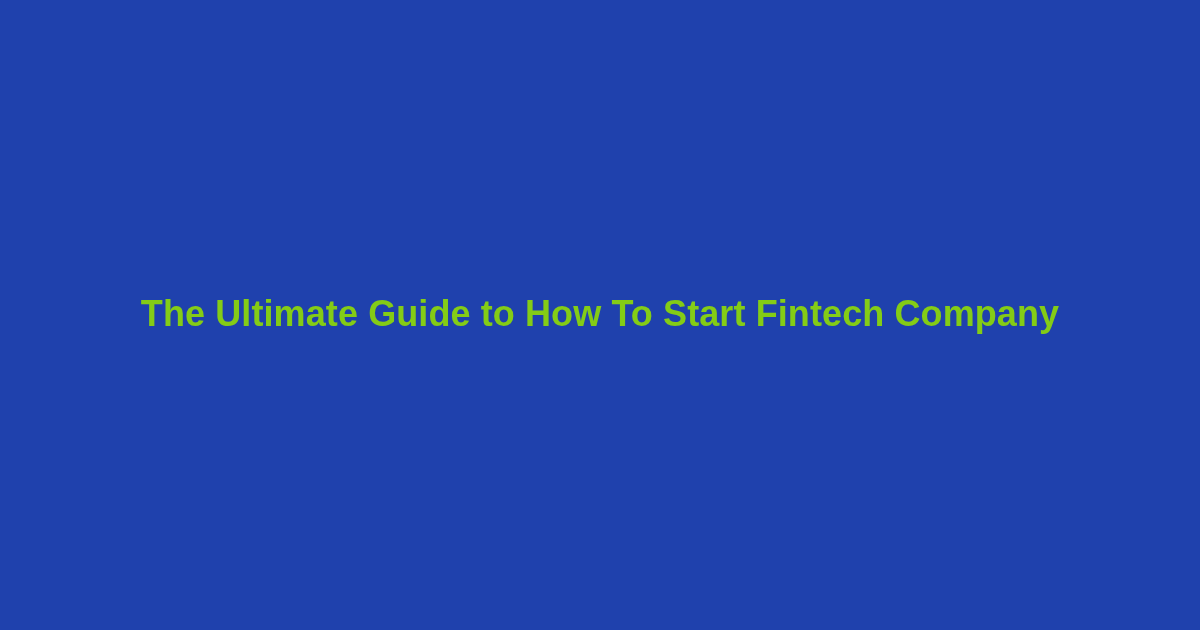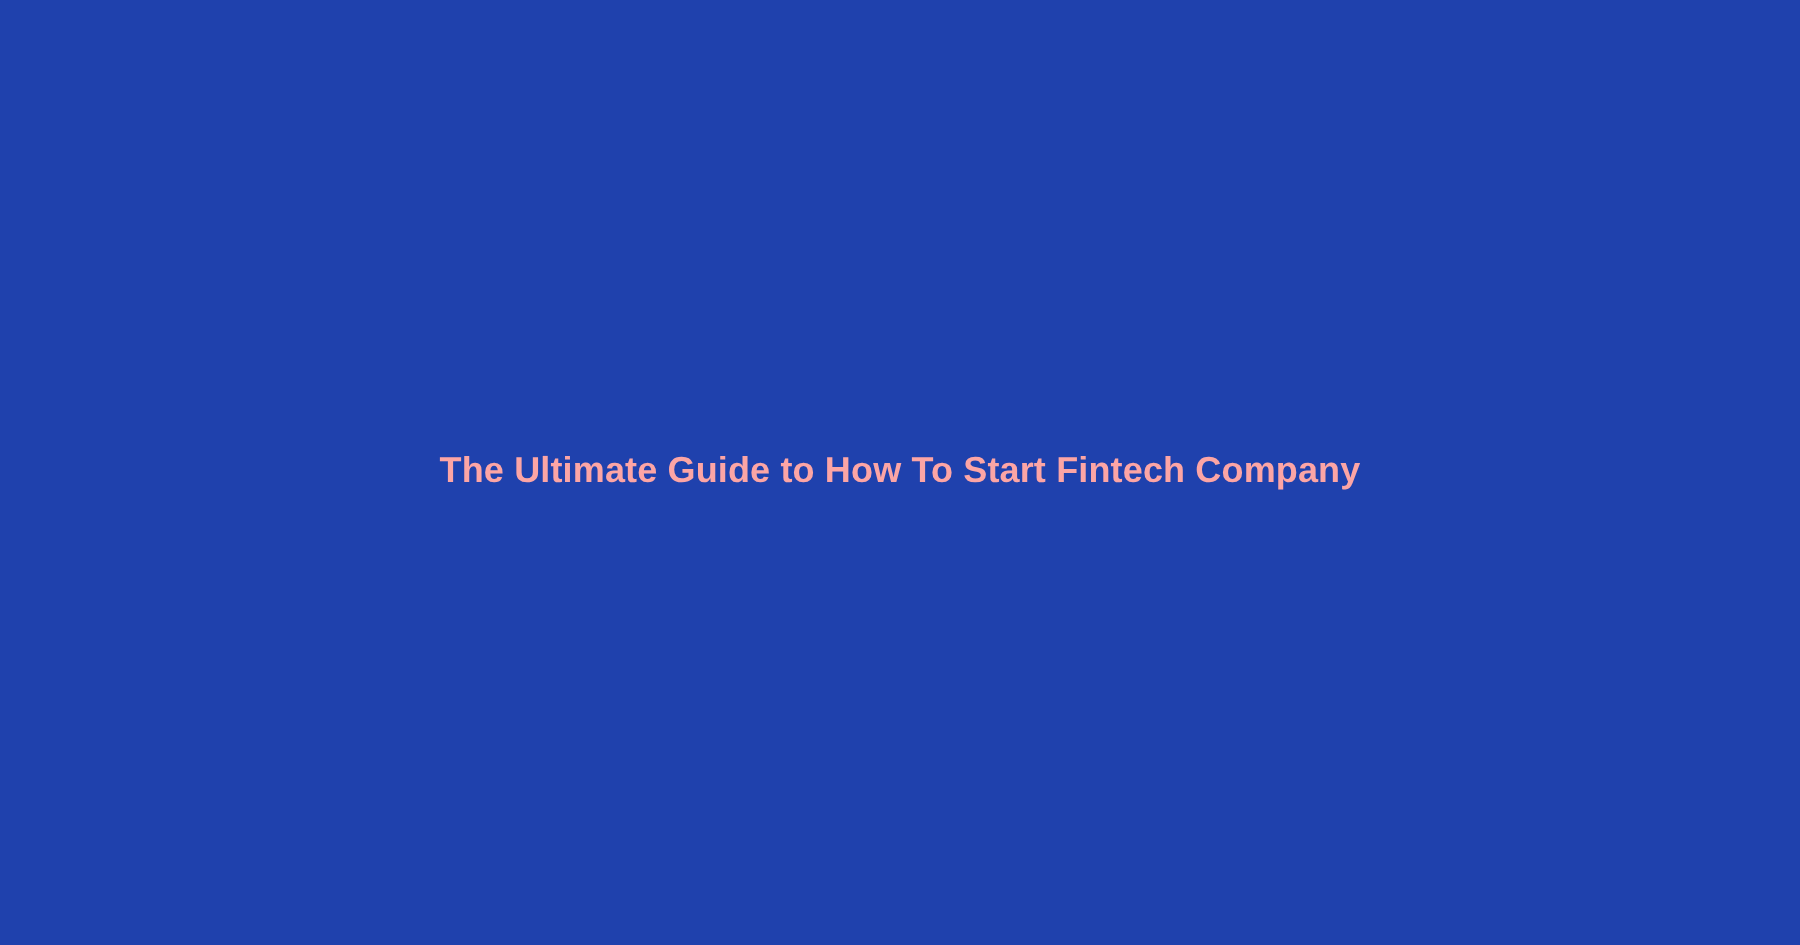--- a/index.html
+++ b/index.html
@@ -37,25 +37,25 @@
     justify-content: center;
     text-align: center;
     
     margin-top: -3px;
   }
 
   .og-title {
     margin: 0;
     padding: 0;
     font-family: "Liberation Sans", sans-serif;
-    font-size: 24px;
+    font-size: 36px;
     font-weight: 700;
     line-height: 1.25;
     letter-spacing: 0.1px;
-    color: #fca5a5;
+    color: #84cc16;
     white-space: nowrap;
     -webkit-font-smoothing: antialiased;
   }
 </style>
 </head>
 <body>
 
 <div class="og-card">
 
   <div class="og-title-wrap">

